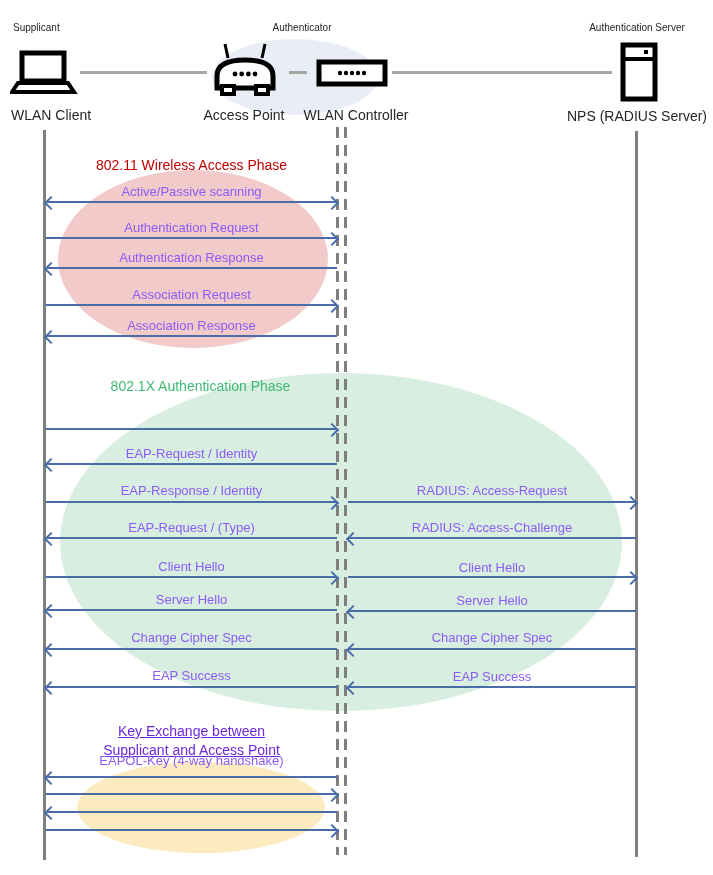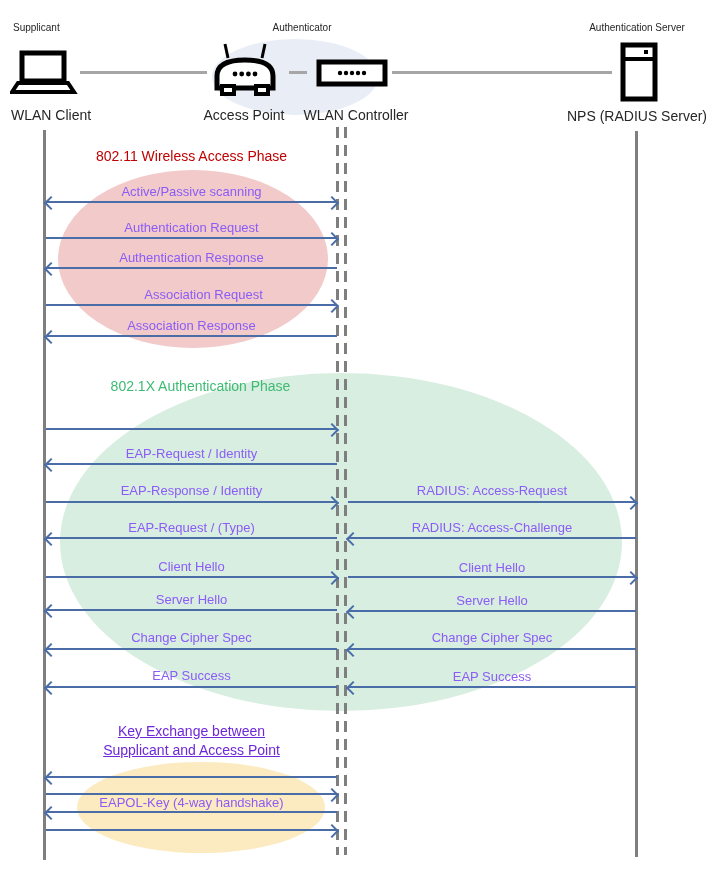--- a/index.html
+++ b/index.html
@@ -114,32 +114,32 @@
   <div class="node-label" style="left:11px;top:107px;">WLAN Client</div>
   <div class="node-label" style="left:203px;top:107px;width:82px;">Access Point</div>
   <div class="node-label" style="left:300px;top:107px;width:112px;">WLAN Controller</div>
   <div class="node-label" style="left:567px;top:108px;width:140px;">NPS (RADIUS Server)</div>
 
   <div class="lifeline" style="left:43px;top:130px;height:730px;"></div>
   <div class="lifeline-dashed" style="left:336px;top:127px;height:728px;"></div>
   <div class="lifeline-dashed" style="left:344px;top:127px;height:728px;"></div>
   <div class="lifeline" style="left:635px;top:131px;height:726px;"></div>
 
-  <div class="ptitle ptitle-red" style="left:46px;top:147px;width:291px;text-align:center;">802.11 Wireless Access Phase</div>
+  <div class="ptitle ptitle-red" style="left:46px;top:156px;width:291px;text-align:center;">802.11 Wireless Access Phase</div>
 
   <div class="mlabel" style="left:46px;top:184px;width:291px;">Active/Passive scanning</div>
   <div class="aline both" style="left:46px;top:201px;width:291px;"></div>
 
   <div class="mlabel" style="left:46px;top:220px;width:291px;">Authentication Request</div>
   <div class="aline right" style="left:46px;top:237px;width:291px;"></div>
 
   <div class="mlabel" style="left:46px;top:250px;width:291px;">Authentication Response</div>
   <div class="aline left" style="left:46px;top:267px;width:291px;"></div>
 
-  <div class="mlabel" style="left:46px;top:287px;width:291px;padding-left:12px;">Association Request</div>
+  <div class="mlabel" style="left:46px;top:287px;width:291px;">Association Request</div>
   <div class="aline right" style="left:46px;top:304px;width:291px;"></div>
 
   <div class="mlabel" style="left:46px;top:318px;width:291px;">Association Response</div>
   <div class="aline left" style="left:46px;top:335px;width:291px;"></div>
 
   <div class="ptitle ptitle-green" style="left:55px;top:377px;width:291px;">802.1X Authentication Phase</div>
 
   <div class="aline right" style="left:46px;top:428px;width:291px;"></div>
 
   <div class="mlabel" style="left:46px;top:446px;width:291px;">EAP-Request / Identity</div>
@@ -173,17 +173,17 @@
   <div class="mlabel" style="left:46px;top:668px;width:291px;">EAP Success</div>
   <div class="aline left" style="left:46px;top:686px;width:291px;"></div>
   <div class="mlabel" style="left:348px;top:669px;width:288px;">EAP Success</div>
   <div class="aline left" style="left:348px;top:686px;width:288px;"></div>
 
   <div class="ptitle ptitle-orange" style="left:46px;top:722px;width:291px;">Key Exchange between</div>
   <div class="ptitle ptitle-orange" style="left:46px;top:741px;width:291px;">Supplicant and Access Point</div>
 
   <div class="aline left" style="left:46px;top:776px;width:291px;"></div>
   <div class="aline right" style="left:46px;top:793px;width:291px;"></div>
-  <div class="mlabel" style="left:46px;top:795px;width:291px;">EAPOL-Key (4-way handshake)</div>
+  <div class="mlabel" style="left:46px;top:753px;width:291px;">EAPOL-Key (4-way handshake)</div>
   <div class="aline left" style="left:46px;top:811px;width:291px;"></div>
   <div class="aline right" style="left:46px;top:829px;width:291px;"></div>
 
 </div>
 
 </body></html>

